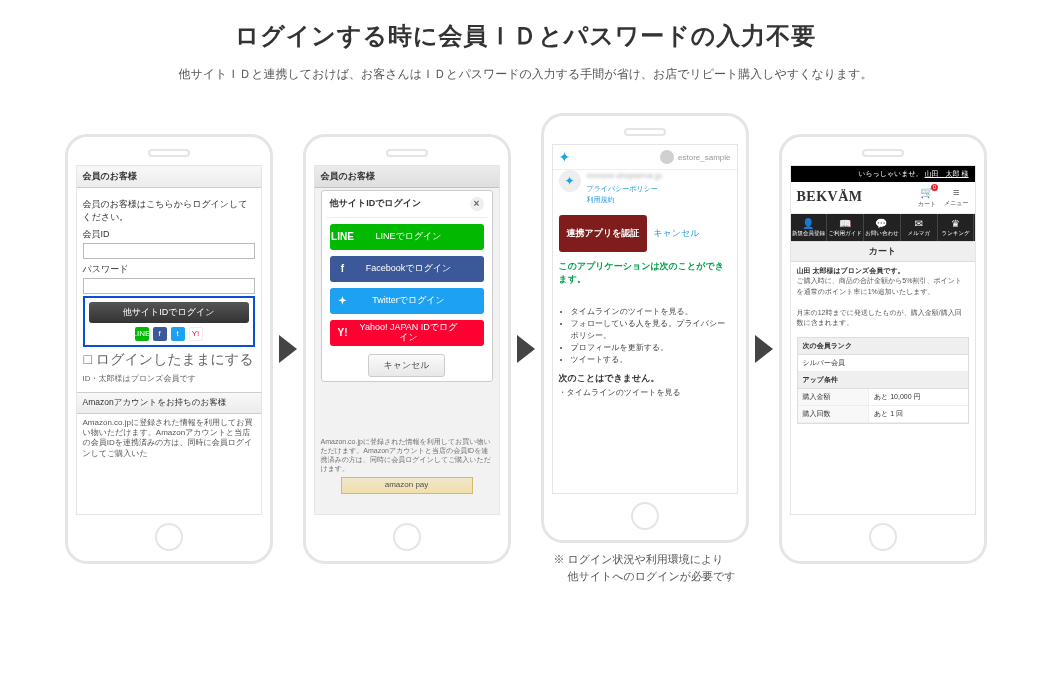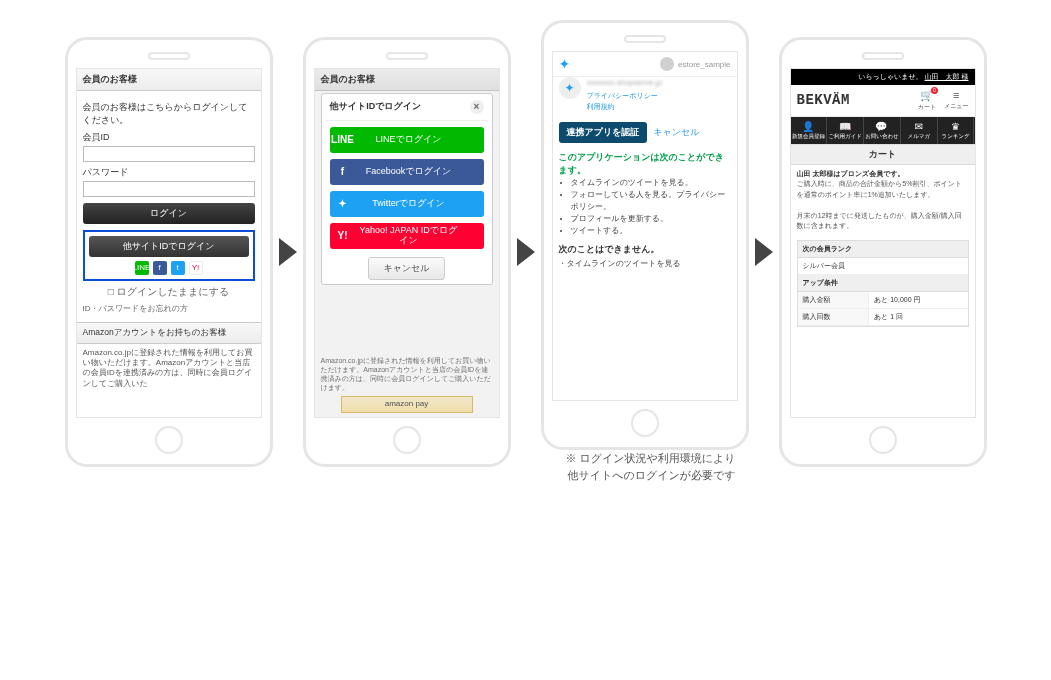--- a/index.html
+++ b/index.html
@@ -7,73 +7,73 @@
 .page{max-width:1051px;margin:0 auto}
 .hdr{text-align:center;margin-bottom:30px}
 .hdr h1{font-size:24px;font-weight:700;color:#333;letter-spacing:.04em;margin-bottom:14px}
 .hdr p{font-size:12px;color:#555}
 .row{display:flex;align-items:center;justify-content:center;gap:6px}
 .phone{width:208px;height:430px;background:#fff;border:3px solid #e5e5e5;border-radius:22px;display:flex;flex-direction:column;align-items:center;padding:8px 8px 10px}
 .speaker{width:42px;height:8px;border-radius:4px;background:#fff;border:2px solid #e5e5e5;margin:4px 0 8px}
 .screen{flex:1;width:100%;background:#fff;border:1px solid #e5e5e5;overflow:hidden;font-size:9px;color:#333;position:relative}
 .homebtn{width:28px;height:28px;border-radius:50%;border:2px solid #e5e5e5;margin-top:8px}
 .arrow{width:0;height:0;border-top:14px solid transparent;border-bottom:14px solid transparent;border-left:18px solid #444}
-.caption{font-size:11px;color:#555;text-align:right;margin-top:0;line-height:1.5}
+.caption{font-size:11px;color:#555;text-align:left;margin-top:8px;line-height:1.5}
 
 
 .s1 .bar{background:linear-gradient(#f8f8f8,#ececec);border-bottom:1px solid #ccc;padding:4px 6px;font-size:9px;font-weight:700}
 .s1 .body{padding:6px}
 .s1 .lbl{font-size:9px;margin:4px 0 2px}
 .s1 .inp{height:16px;border:1px solid #bbb;background:#fff}
 .s1 .btn{background:linear-gradient(#444,#222);color:#fff;text-align:center;padding:4px 0;margin:6px 0;font-size:9px;border-radius:3px}
 .s1 .btnalt{background:linear-gradient(#555,#333);color:#fff;text-align:center;padding:4px 0;font-size:9px;border-radius:3px}
 .s1 .hl{border:2px solid #0b4dd6;padding:4px;margin:2px 0}
 .s1 .icons{display:flex;justify-content:center;gap:4px;margin-top:4px}
 .s1 .ic{width:14px;height:14px;display:flex;align-items:center;justify-content:center;color:#fff;font-size:8px;border-radius:2px}
-.s1 .chk{font-size:10px;color:#666;text-align:center;margin:4px 0}
+.s1 .chk{font-size:14px;color:#666;text-align:center;margin:4px 0}
 .s1 .lnk{font-size:8px;color:#666;margin:2px 0}
 .s1 .amazon{background:linear-gradient(#f8f8f8,#ececec);padding:4px 6px;font-size:8.5px;font-weight:400;border-top:1px solid #ccc;border-bottom:1px solid #ccc}
 .s1 .amtxt{font-size:8px;color:#555;padding:4px 6px;line-height:1.3}
 
 
 .s2 .dim{position:absolute;inset:0;background:rgba(0,0,0,.05)}
 .s2 .modal{position:absolute;left:6px;right:6px;top:24px;background:#fff;border:1px solid #ccc;border-radius:3px;padding:4px}
 .s2 .mhdr{display:flex;justify-content:space-between;align-items:center;font-size:9px;font-weight:700;padding:2px 4px 6px;border-bottom:1px solid #eee}
 .s2 .x{width:14px;height:14px;border-radius:50%;background:#eee;text-align:center;line-height:14px;font-size:10px;color:#666}
 .s2 .sbtn{display:flex;align-items:center;margin:6px 4px;height:26px;border-radius:3px;color:#fff;font-size:9px}
 .s2 .sic{width:26px;display:flex;align-items:center;justify-content:center;font-weight:700;font-size:10px}
 .s2 .stxt{flex:1;text-align:center;padding-right:22px}
 .s2 .line{background:#00b900}.s2 .fb{background:#3b5998}.s2 .tw{background:#1da1f2}.s2 .yh{background:#ff0033}
 .s2 .cancel{background:linear-gradient(#fafafa,#e8e8e8);border:1px solid #ccc;color:#444;padding:4px 14px;font-size:9px;border-radius:3px;margin:8px auto 0;width:fit-content}
-.s2 .under{position:absolute;bottom:0;left:0;right:0;font-size:7px;color:#777;padding:4px 6px;line-height:1.3}
+.s2 .under{position:absolute;bottom:16px;left:0;right:0;font-size:7px;color:#777;padding:4px 6px;line-height:1.3}
 .s2 .apay{background:linear-gradient(#fef4d6,#fdebb4);border:1px solid #e0c46a;text-align:center;padding:2px;margin:4px 20px 0;font-size:8px;color:#555}
 
 
 .s3 .top{display:flex;align-items:center;justify-content:space-between;padding:4px 6px;border-bottom:1px solid #eee}
 .s3 .twico{color:#1da1f2;font-size:14px}
 .s3 .acct{display:flex;align-items:center;gap:4px;font-size:8px;color:#999}
 .s3 .av{width:14px;height:14px;border-radius:50%;background:#d0d0d0}
 .s3 .q{padding:6px;font-size:10px;font-weight:700;line-height:1.4}
 .s3 .appinfo{display:flex;gap:6px;padding:0 6px 6px}
 .s3 .aico{width:22px;height:22px;border-radius:50%;background:#eee;color:#1da1f2;display:flex;align-items:center;justify-content:center;font-size:12px}
 .s3 .alinks{font-size:7px;line-height:1.6}
 .s3 .alinks a{color:#1b95e0;display:block}
 .s3 .blur{filter:blur(1.5px);color:#aaa;font-size:8px}
 .s3 .actions{display:flex;align-items:center;gap:6px;padding:4px 6px 8px}
-.s3 .auth{background:#0c4a6e;color:#fff;padding:4px 8px;border-radius:3px;font-size:9px;font-weight:700}
+.s3 .auth{background:#7f1d1d;color:#fff;padding:12px 8px;border-radius:3px;font-size:9px;font-weight:700}
 .s3 .cnl{color:#1b95e0;font-size:9px}
 .s3 .perm{padding:0 6px;font-size:8px}
-.s3 .permhdr{color:#00a04a;font-size:9px;font-weight:700;margin-bottom:0}
+.s3 .permhdr{color:#00a04a;font-size:9px;font-weight:700;margin-bottom:20px}
 .s3 ul{padding-left:12px;line-height:1.5;color:#444}
 .s3 .neg{margin-top:6px;font-weight:700;font-size:9px;color:#333}
 
 
 .s4 .wel{background:#000;color:#fff;font-size:7px;padding:3px 6px;text-align:right}
 .s4 .brand{display:flex;align-items:center;justify-content:space-between;padding:4px 6px;border-bottom:1px solid #eee}
-.s4 .logo{font-size:14px;font-weight:900;letter-spacing:.5px;font-family:Liberation Mono, monospace}
+.s4 .logo{font-size:14px;font-weight:900;letter-spacing:.5px;font-family:Liberation Serif, serif}
 .s4 .bricons{display:flex;gap:8px;font-size:6px;color:#555;align-items:center}
 .s4 .bric{display:flex;flex-direction:column;align-items:center;gap:1px}
 .s4 .bric .g{font-size:11px;position:relative}
 .s4 .dot{position:absolute;top:-2px;right:-4px;width:7px;height:7px;border-radius:50%;background:#e23;color:#fff;font-size:5px;line-height:7px;text-align:center}
 .s4 .nav{display:flex;background:#222}
 .s4 .ni{flex:1;color:#fff;text-align:center;padding:4px 0;font-size:5.5px;display:flex;flex-direction:column;align-items:center;gap:1px;border-right:1px solid #444}
 .s4 .ni .g{font-size:10px}
 .s4 .lang{text-align:right;padding:3px 6px;font-size:7px;color:#555}
 .s4 .lang select{font-size:7px;border:1px solid #ccc;padding:1px 10px 1px 4px}
 .s4 .cartt{background:#efefef;text-align:center;font-size:9px;font-weight:700;padding:3px 0;border-top:1px solid #ddd;border-bottom:1px solid #ddd}
@@ -83,46 +83,49 @@
 .s4 .rh{background:#efefef;font-size:7px;padding:3px 5px;font-weight:700;border-bottom:1px solid #ddd}
 .s4 .rrow{display:flex;font-size:7px}
 .s4 .rk{background:#f8f8f8;width:42%;padding:3px 5px;border-right:1px solid #eee;border-bottom:1px solid #eee}
 .s4 .rv{flex:1;padding:3px 5px;border-bottom:1px solid #eee}
 .phone-wrap{display:flex;flex-direction:column;align-items:center}
 </style>
 </head>
 <body>
 
 <div class="page">
+  <div class="hdr">
+    <h1>ログインする時に会員ＩＤとパスワードの入力不要</h1>
+    <p>他サイトＩＤと連携しておけば、お客さんはＩＤとパスワードの入力する手間が省け、お店でリピート購入しやすくなります。</p>
+  </div>
 
   <div class="row">
 
     <div class="phone-wrap">
     <div class="phone">
       <div class="speaker"></div>
       <div class="screen s1">
         <div class="bar">会員のお客様</div>
         <div class="body">
           <div class="lbl">会員のお客様はこちらからログインしてください。</div>
           <div class="lbl">会員ID</div>
           <div class="inp"></div>
           <div class="lbl">パスワード</div>
           <div class="inp"></div>
-          <div class="btn">ログイン</div>
           <div class="hl">
             <div class="btnalt">他サイトIDでログイン</div>
             <div class="icons">
               <div class="ic" style="background:#00b900">LINE</div>
               <div class="ic" style="background:#3b5998">f</div>
               <div class="ic" style="background:#1da1f2">t</div>
               <div class="ic" style="background:#fff;color:#f03;border:1px solid #eee">Y!</div>
             </div>
           </div>
           <div class="chk">□ ログインしたままにする</div>
-          <div class="lnk">ID・パスワードをお忘れの方</div>
+          <div class="lnk">ID・太郎様はブロンズ会員です</div>
         </div>
         <div class="amazon">Amazonアカウントをお持ちのお客様</div>
         <div class="amtxt">Amazon.co.jpに登録された情報を利用してお買い物いただけます。Amazonアカウントと当店の会員IDを連携済みの方は、同時に会員ログインしてご購入いた</div>
       </div>
       <div class="homebtn"></div>
     </div>
     </div>
 
     <div class="arrow"></div>
 

